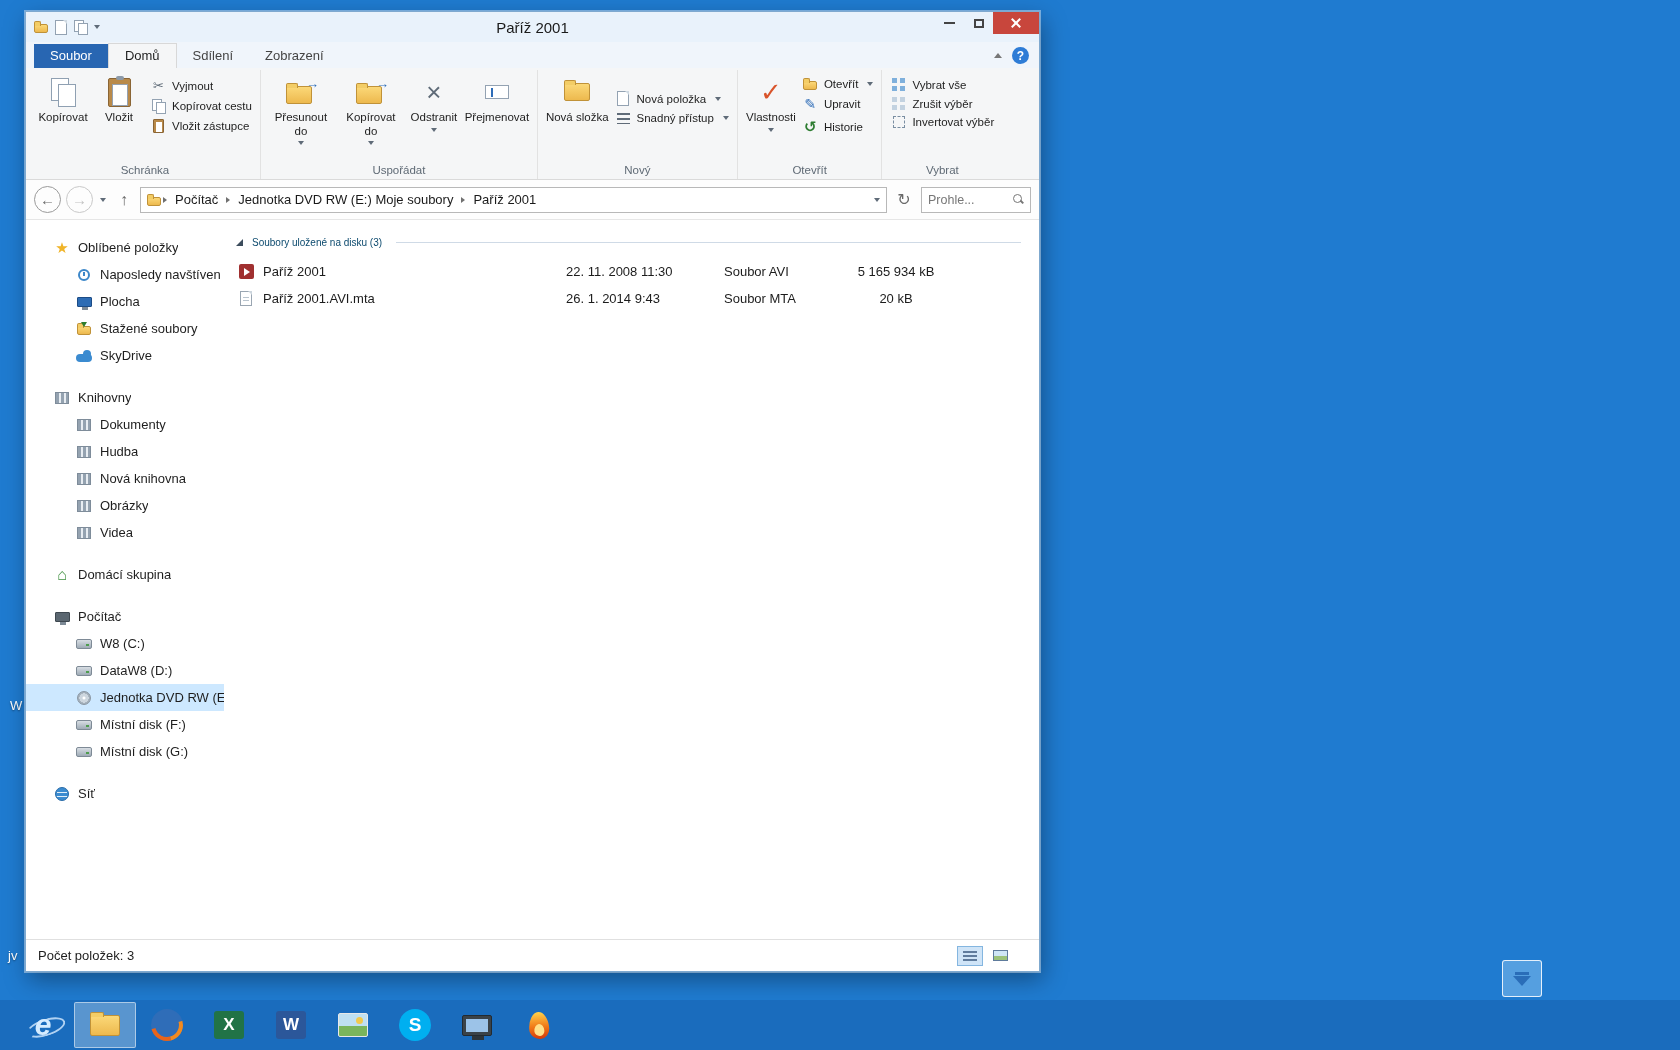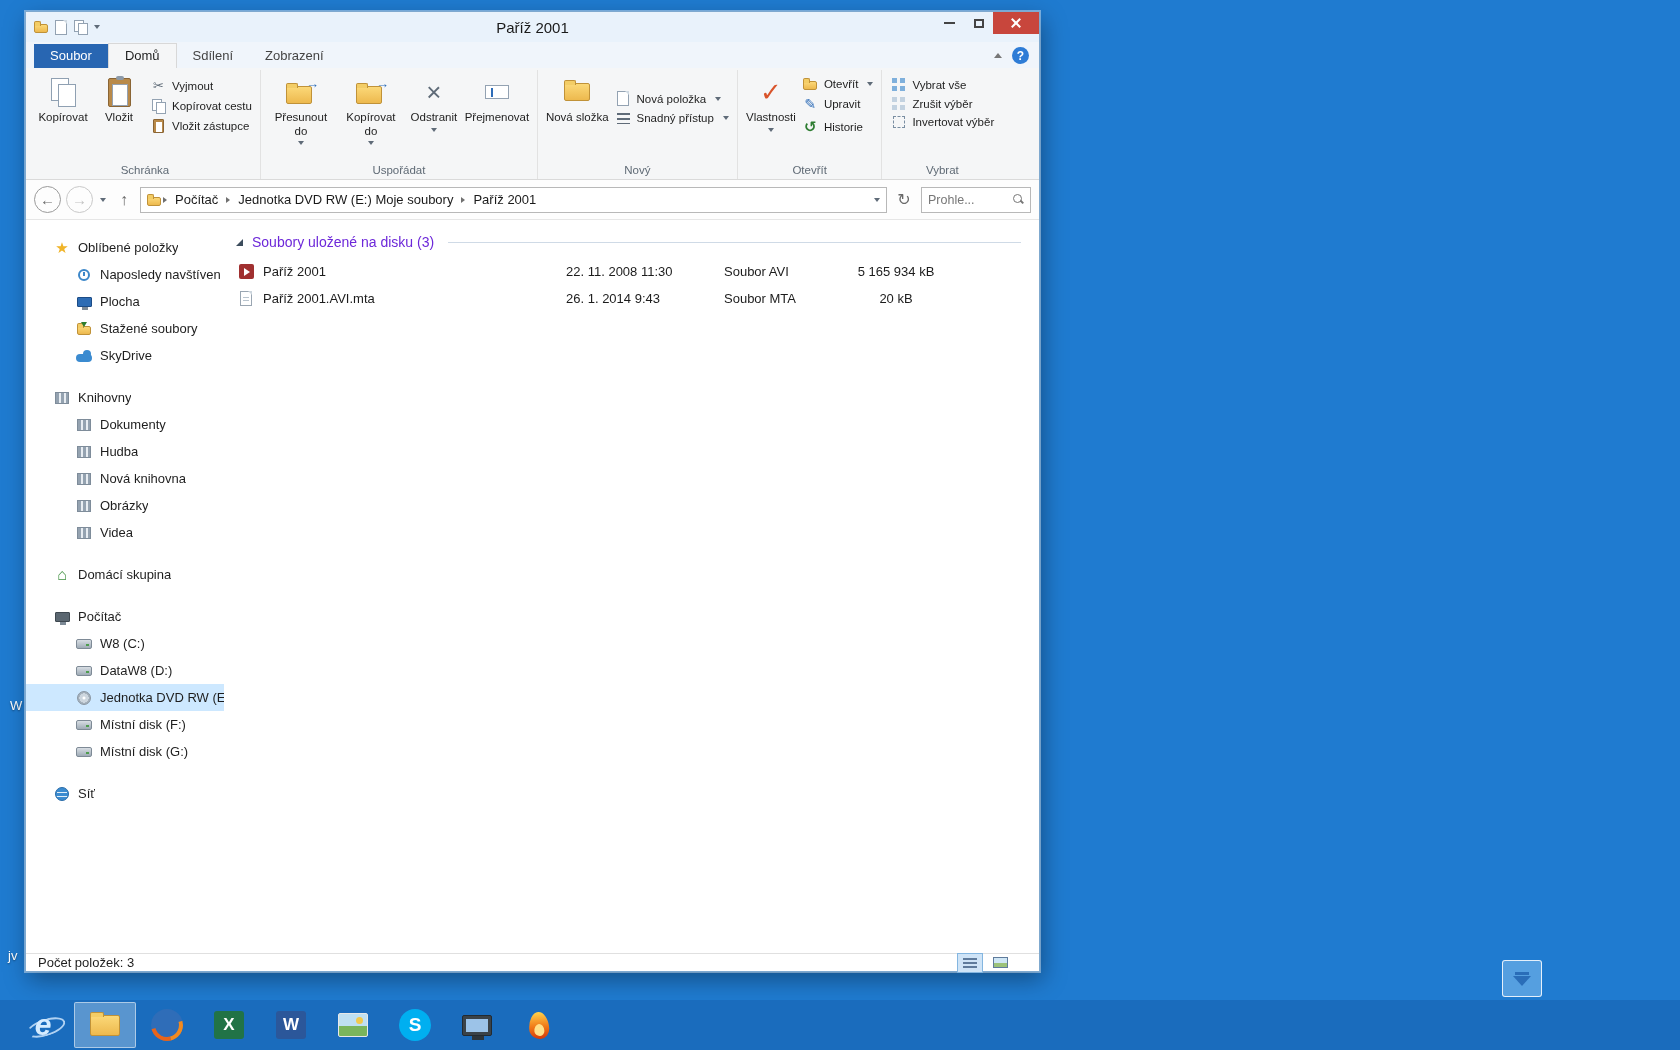--- a/index.html
+++ b/index.html
@@ -134,37 +134,37 @@
 
   .filearea{flex:1;padding-top:6px;min-width:0;display:flex;flex-direction:column}
   .fl-head{display:flex;align-items:center;height:30px;padding-left:12px;font-size:12.5px;color:#44546e;flex:none}
   .col-name{width:330px}
   .col-date{width:158px}
   .col-type{width:128px}
   .col-size{width:100px}
   .size-hdr{height:22px;border:1px solid #c6d3e0;background:#fff;display:flex;align-items:center;justify-content:space-between;padding:0 6px 0 8px}
   .grp{display:flex;align-items:center;height:32px;padding-left:12px;flex:none}
   .grp-tri{width:0;height:0;border-right:7px solid #3c4c5c;border-top:7px solid transparent;margin-right:9px}
-  .grp-label{font-size:14px;color:#6d28d9;white-space:nowrap}
+  .grp-label{font-size:10px;color:#0c4a6e;white-space:nowrap}
   .grp-line{flex:1;height:1px;background:#cfdae6;margin:0 18px 0 14px}
   .frow{display:flex;align-items:center;height:27px;padding-left:12px;font-size:13px;color:#1c1c1c;flex:none}
   .fcell-name{width:330px;display:flex;align-items:center;gap:7px;min-width:0}
   .fcell-date{width:158px}
   .fcell-type{width:128px}
   .fcell-size{width:88px;text-align:center}
   .fi{width:20px;display:flex;justify-content:center;flex:none;position:relative}
   .fi-avi{width:15px;height:15px;background:#a03030;border-radius:2px;position:relative}
   .fi-avi::after{content:"";position:absolute;left:5px;top:4px;width:0;height:0;border-top:4px solid transparent;border-bottom:4px solid transparent;border-left:6px solid #fff}
   .fi-page{width:12px;height:15px;background:#fff;border:1px solid #9aa6b2;position:relative}
   .fi-page::before{content:"";position:absolute;right:-1px;top:-1px;width:0;height:0;border-left:4px solid transparent;border-top:4px solid #cdd6de}
   .fi-page::after{content:"";position:absolute;left:2px;top:5px;width:6px;height:6px;background:repeating-linear-gradient(180deg,#b9c4ce 0 1px,transparent 1px 3px)}
   .db-chip{position:absolute;left:4px;bottom:1px;width:7px;height:5px;background:#6aa5d8}
 
   
-  .statusbar{height:18px;border-top:1px solid #e0e0e0;display:flex;align-items:center;padding:0 12px;font-size:13px;flex:none}
+  .statusbar{height:32px;border-top:1px solid #e0e0e0;display:flex;align-items:center;padding:0 12px;font-size:13px;flex:none}
   .view-btns{margin-left:auto;display:flex;gap:4px;margin-right:14px}
   .vb{width:26px;height:20px;border:1px solid transparent;display:flex;align-items:center;justify-content:center}
   .vb.sel{background:#cfe4f7;border-color:#84b6e0}
   .vb-lines{width:14px;height:10px;background:repeating-linear-gradient(180deg,#5f7b9c 0 2px,transparent 2px 4px)}
   .vb-thumb{width:15px;height:11px;border:1px solid #5f7b9c;background:linear-gradient(180deg,#cfe6f5 60%,#9cc27a 60%)}
 
   
   .float-widget{position:absolute;left:1502px;top:960px;width:40px;height:37px;background:rgba(140,195,240,.5);
     border:1px solid rgba(255,255,255,.85);border-radius:3px;display:flex;align-items:center;justify-content:center;flex-direction:column;gap:1px}
   .fw-bar{width:14px;height:3px;background:#2a6db8}

